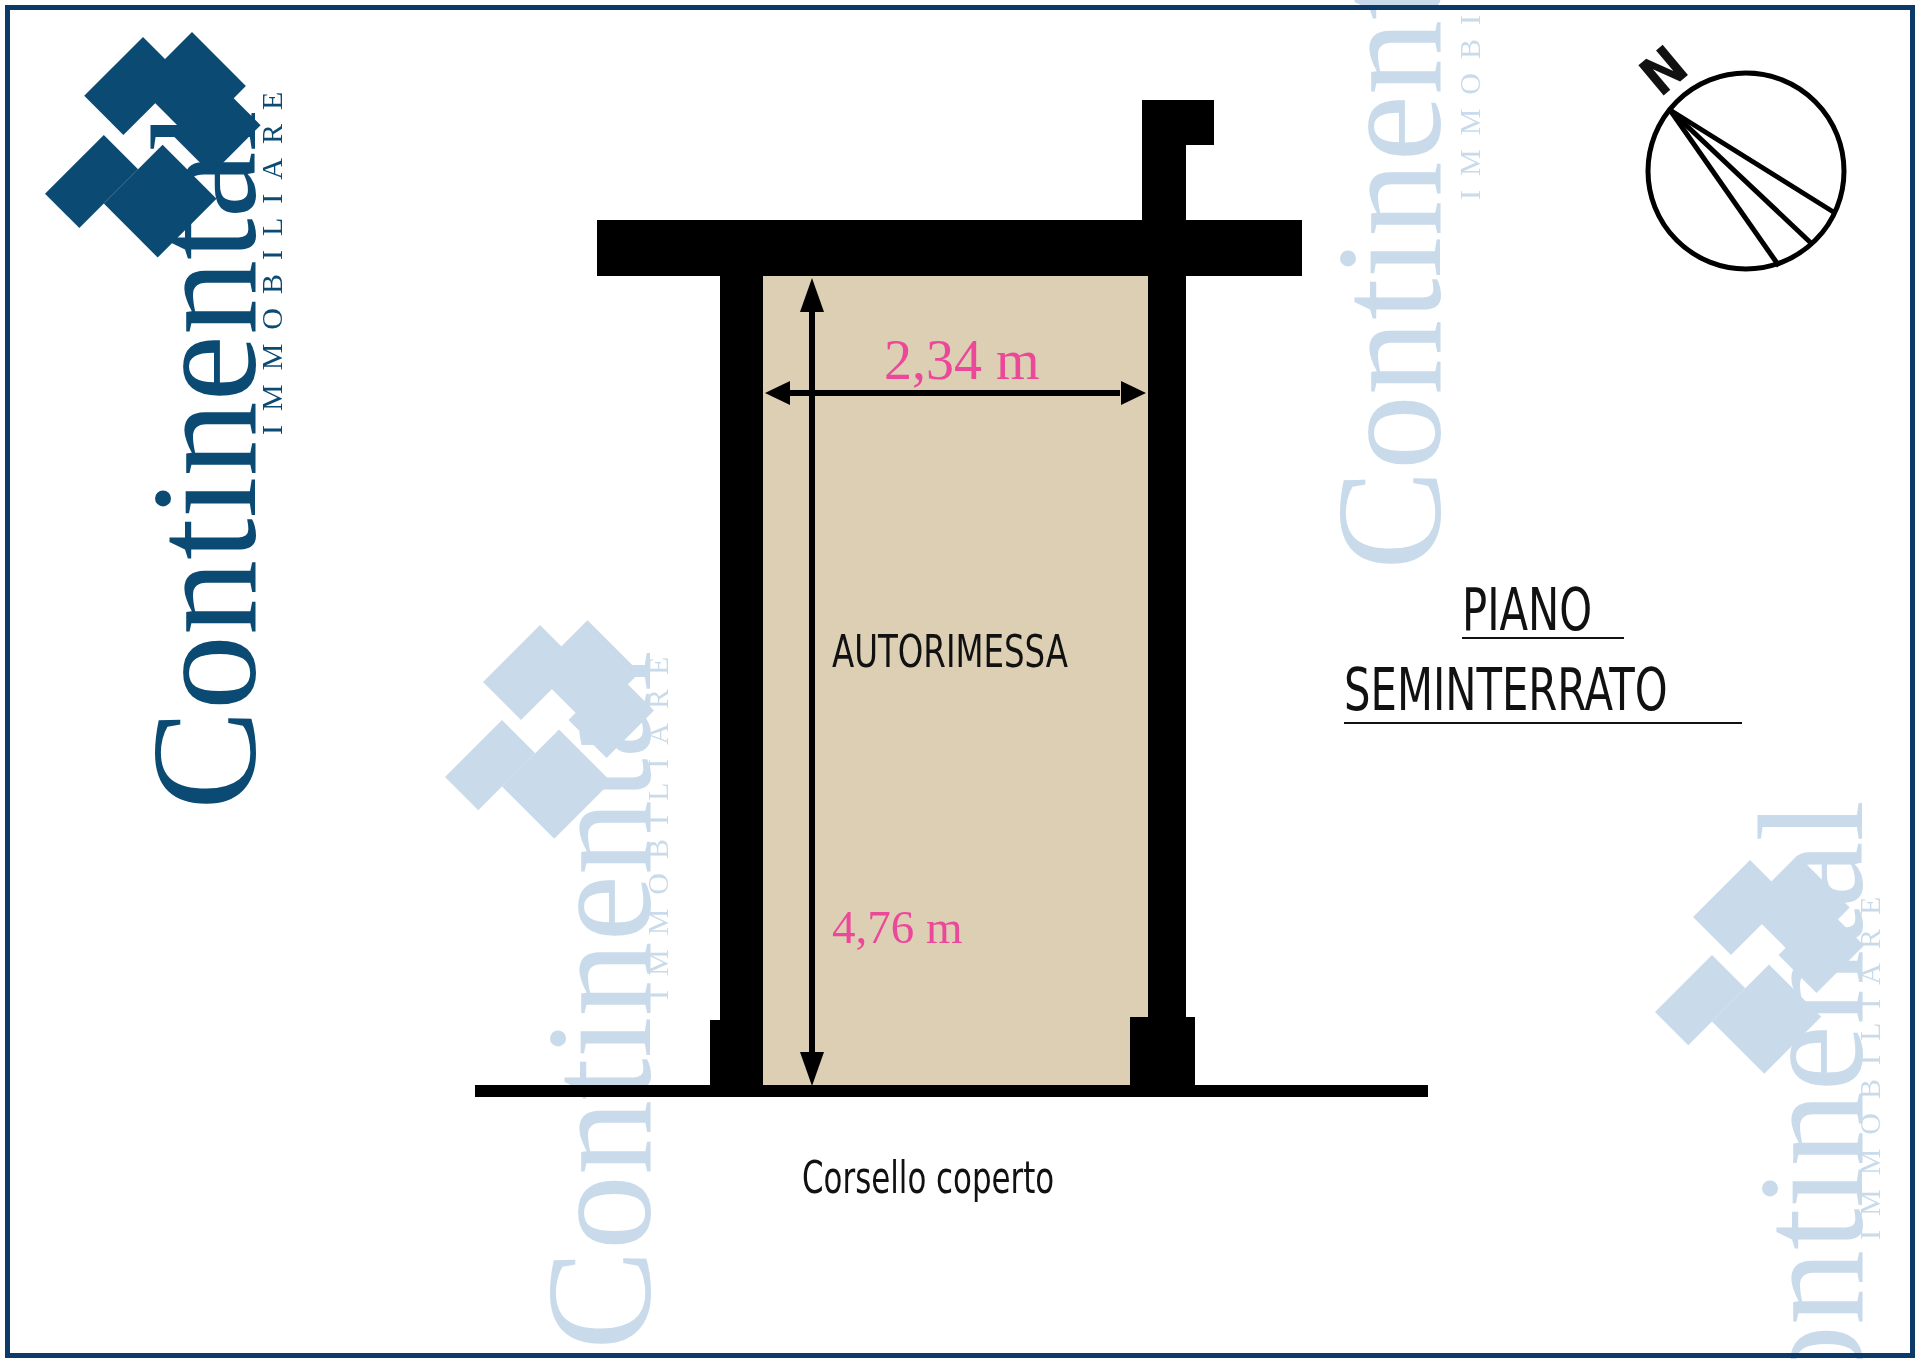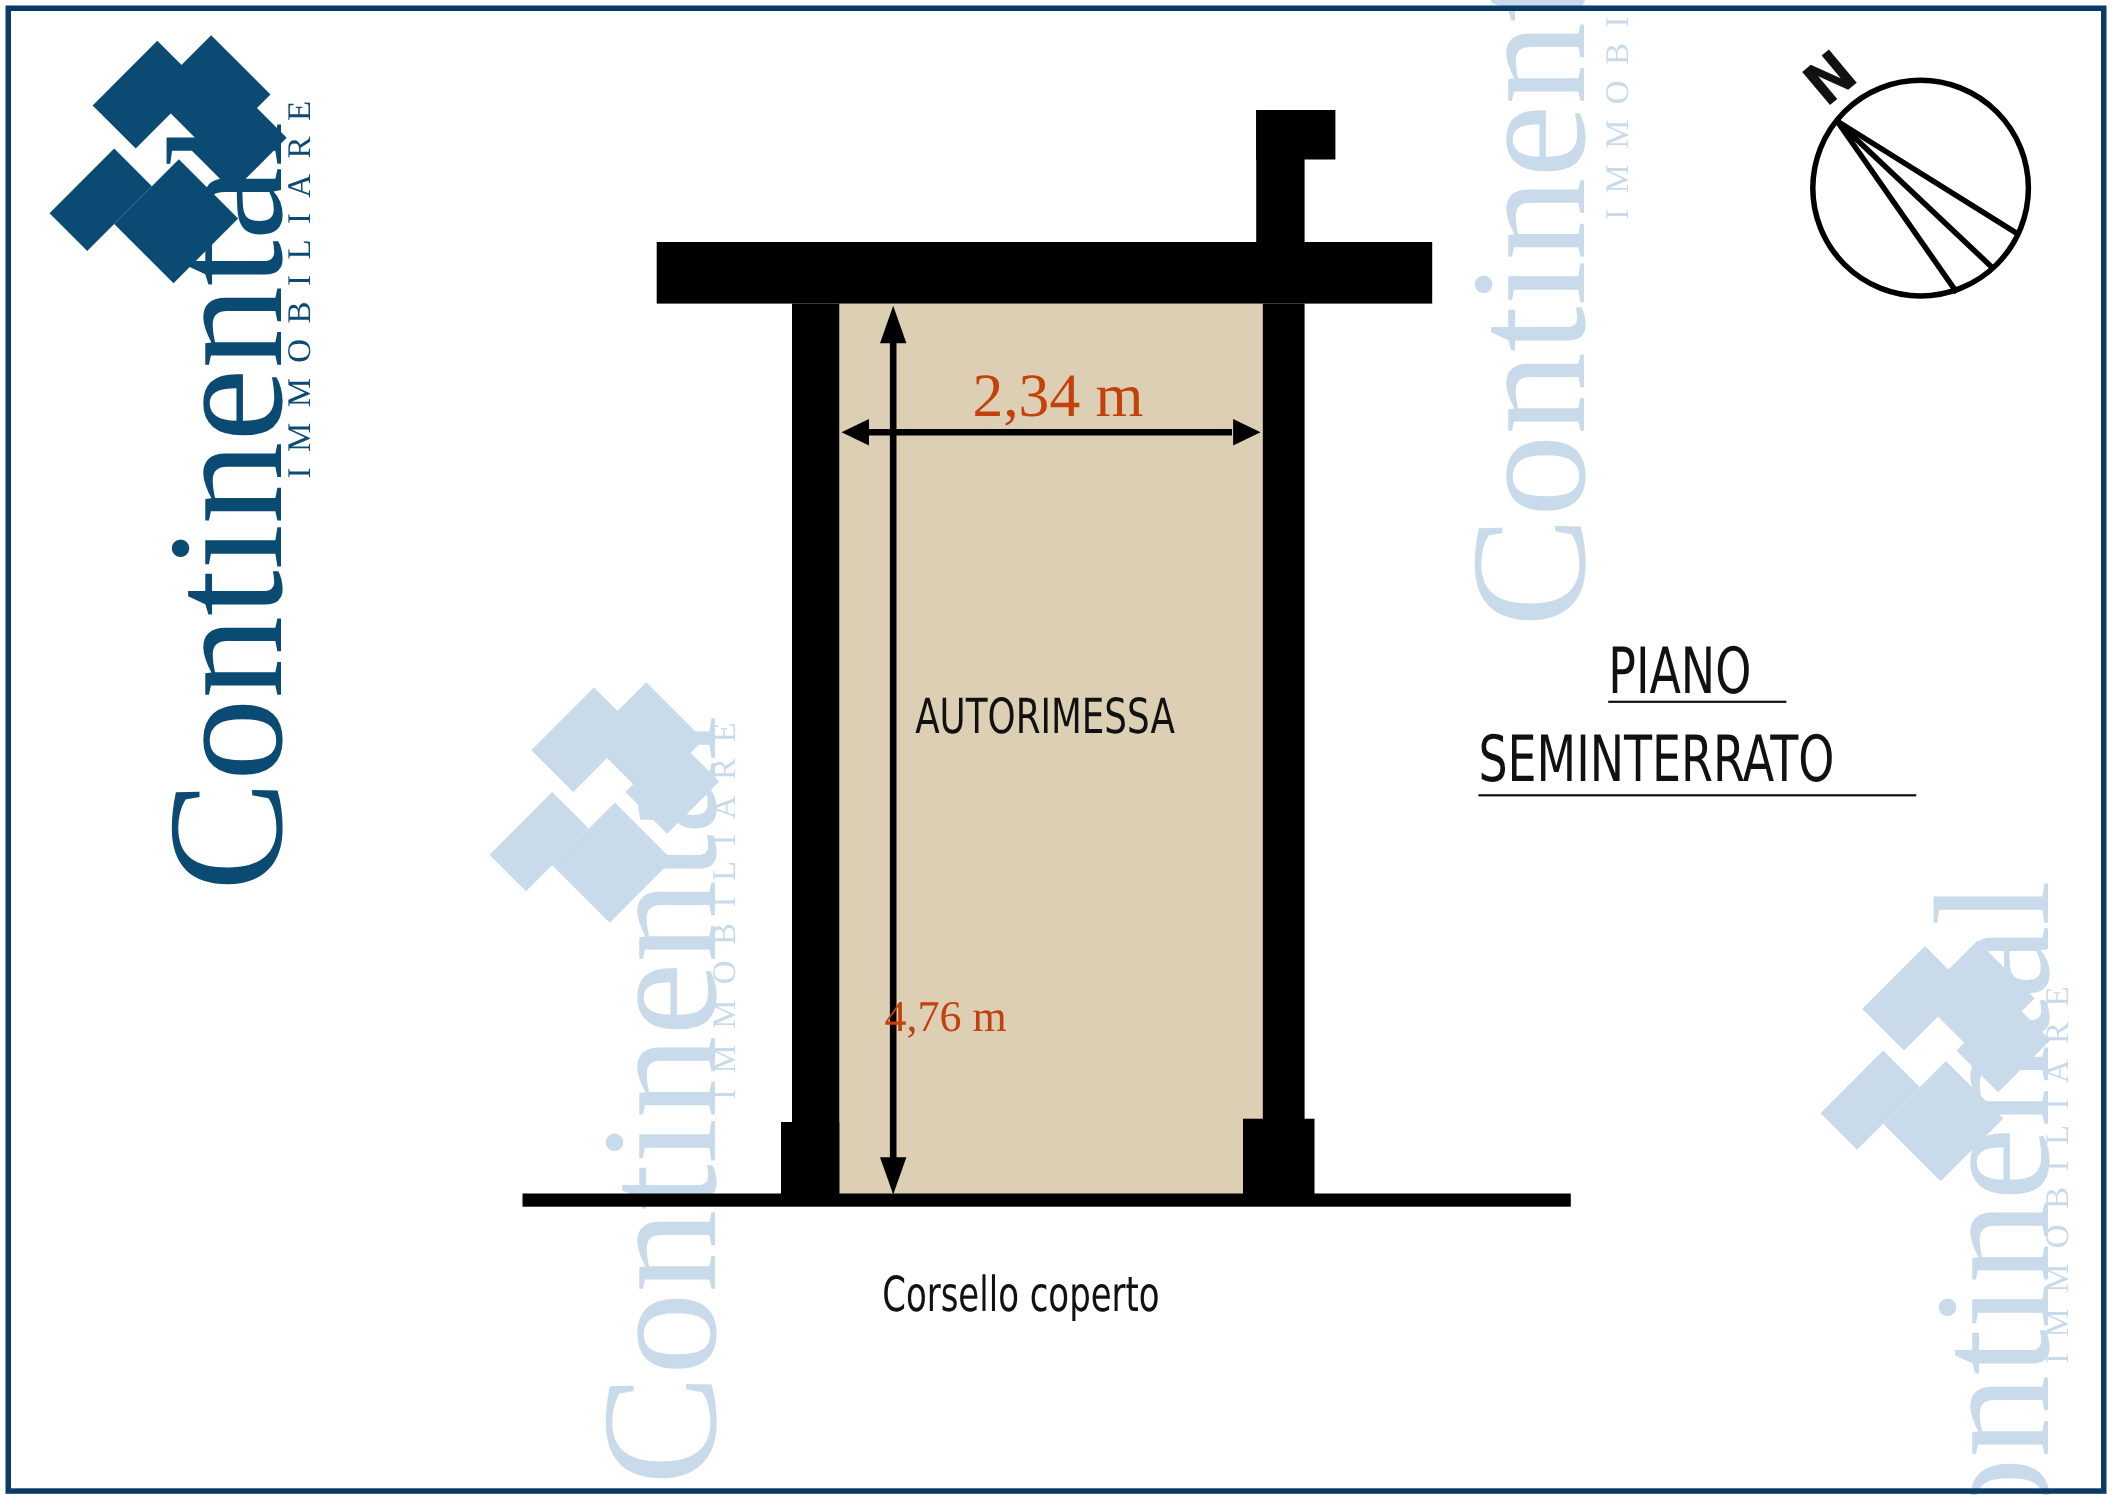--- a/index.html
+++ b/index.html
@@ -25,21 +25,21 @@
   }
   .hand {
     font-family: "DejaVu Sans Condensed", "DejaVu Sans", sans-serif;
     position: absolute;
     color: #111;
     white-space: nowrap;
   }
   .serif-label {
     font-family: "Liberation Serif", "DejaVu Serif", serif;
     position: absolute;
-    color: #c2410c;
+    color: #ec4899;
     white-space: nowrap;
   }
   .title-line { position: absolute; height: 2px; background: #111; }
 </style>
 </head>
 <body>
 
 <div id="canvas">
 
   <svg class="plan" width="1920" height="1359" viewBox="0 0 1920 1359">
@@ -111,21 +111,21 @@
       <circle cx="1746" cy="171" r="98"></circle>
       <line x1="1670" y1="110" x2="1835" y2="213"></line>
       <line x1="1670" y1="110" x2="1812" y2="244"></line>
       <line x1="1670" y1="110" x2="1779" y2="266"></line>
     </g>
   </svg>
 
   <div class="hand" style="left:1628px; top:60px; font-size:54px; font-weight:bold; transform:rotate(-40deg); transform-origin:left top;">N</div>
 
   <div class="serif-label" style="left:884px; top:328px; font-size:56px;">2,34 m</div>
-  <div class="serif-label" style="left:804px; top:900px; font-size:40px;">4,76 m</div>
+  <div class="serif-label" style="left:832px; top:900px; font-size:47px;">4,76 m</div>
 
   <div class="hand" style="left:832px; top:626px; font-size:44px; transform:scaleX(0.82); transform-origin:left top;">AUTORIMESSA</div>
 
   <div class="hand" style="left:802px; top:1152px; font-size:44px; transform:scaleX(0.78); transform-origin:left top;">Corsello coperto</div>
 
   <div class="hand" style="left:1462px; top:576px; font-size:58px; transform:scaleX(0.8); transform-origin:left top;">PIANO</div>
   <div class="title-line" style="left:1462px; top:637px; width:162px;"></div>
   <div class="hand" style="left:1344px; top:656px; font-size:58px; transform:scaleX(0.8); transform-origin:left top;">SEMINTERRATO</div>
   <div class="title-line" style="left:1344px; top:722px; width:398px;"></div>
 

